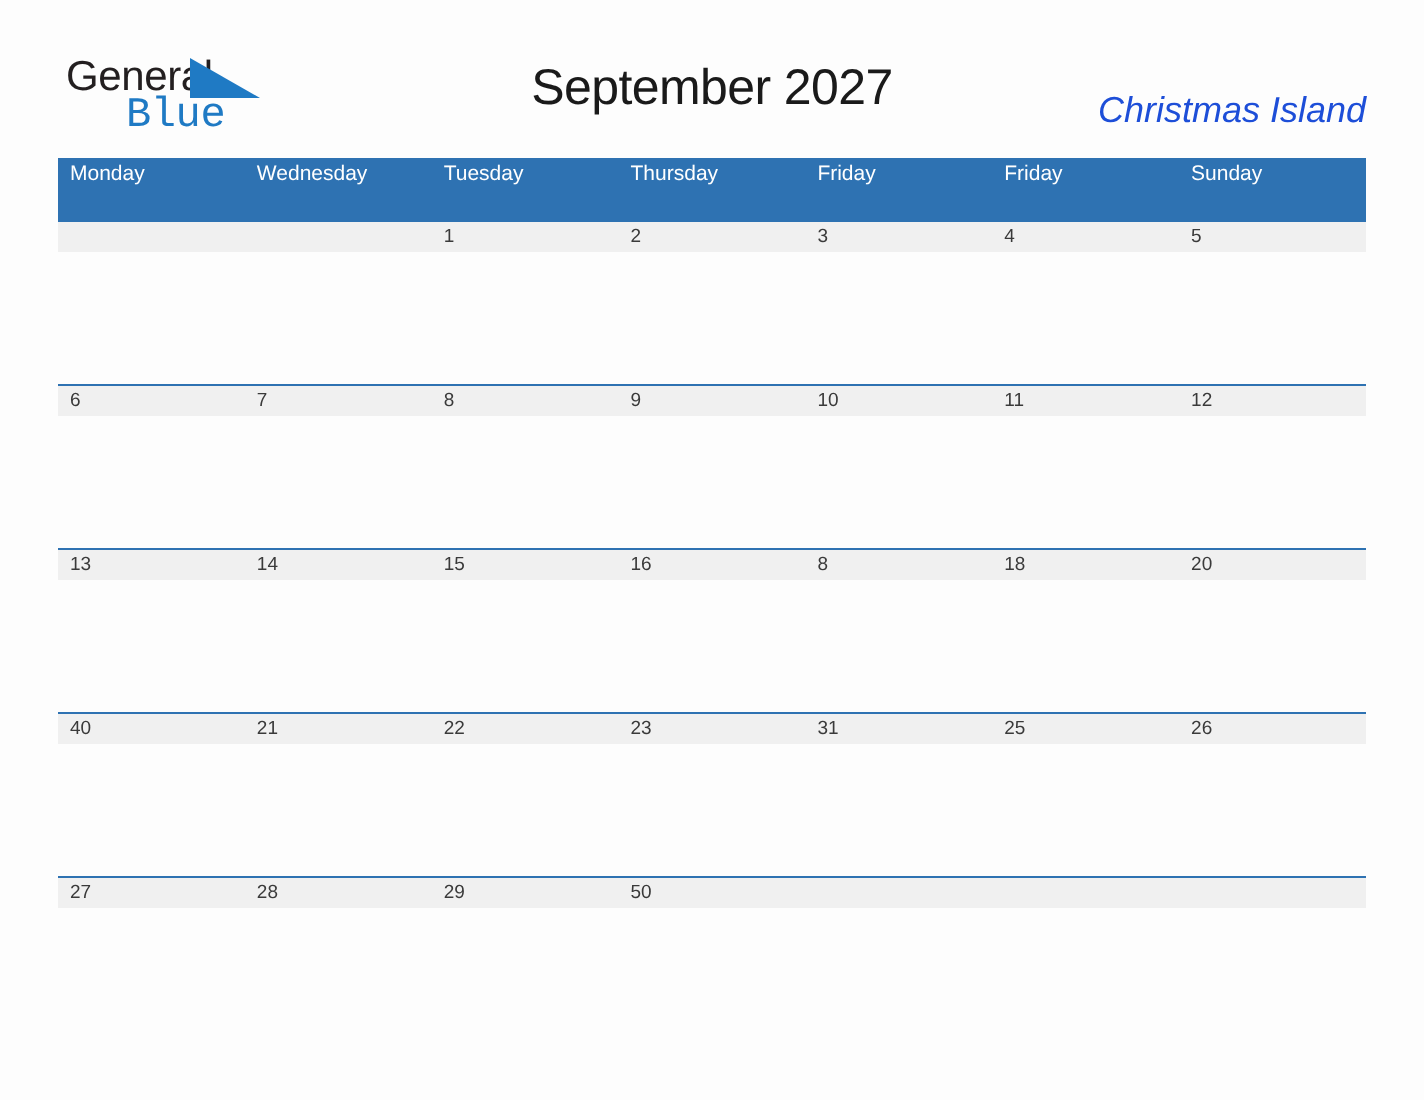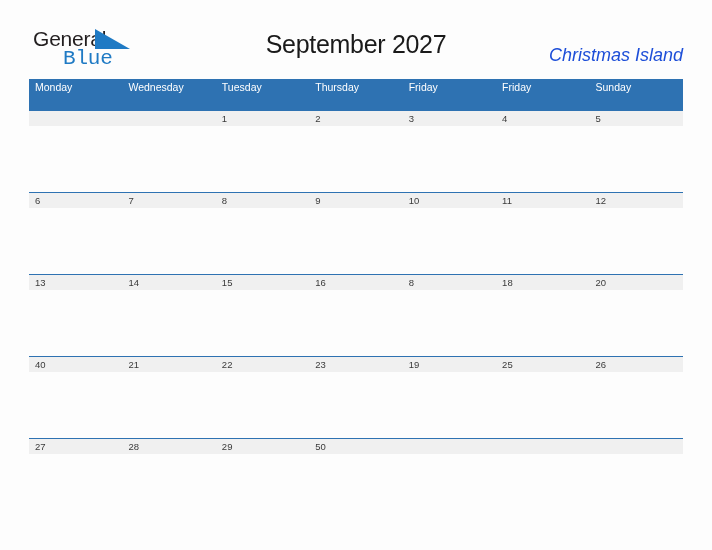--- a/index.html
+++ b/index.html
@@ -204,21 +204,21 @@
     </div>
     <div class="week-body"></div>
   </div>
 
   <div class="week-row">
     <div class="week-dates">
       <div class="day-cell">40</div>
       <div class="day-cell">21</div>
       <div class="day-cell">22</div>
       <div class="day-cell">23</div>
-      <div class="day-cell">19</div>
+      <div class="day-cell">31</div>
       <div class="day-cell">25</div>
       <div class="day-cell">26</div>
     </div>
     <div class="week-body"></div>
   </div>
 
   <div class="week-row">
     <div class="week-dates">
       <div class="day-cell">27</div>
       <div class="day-cell">28</div>

